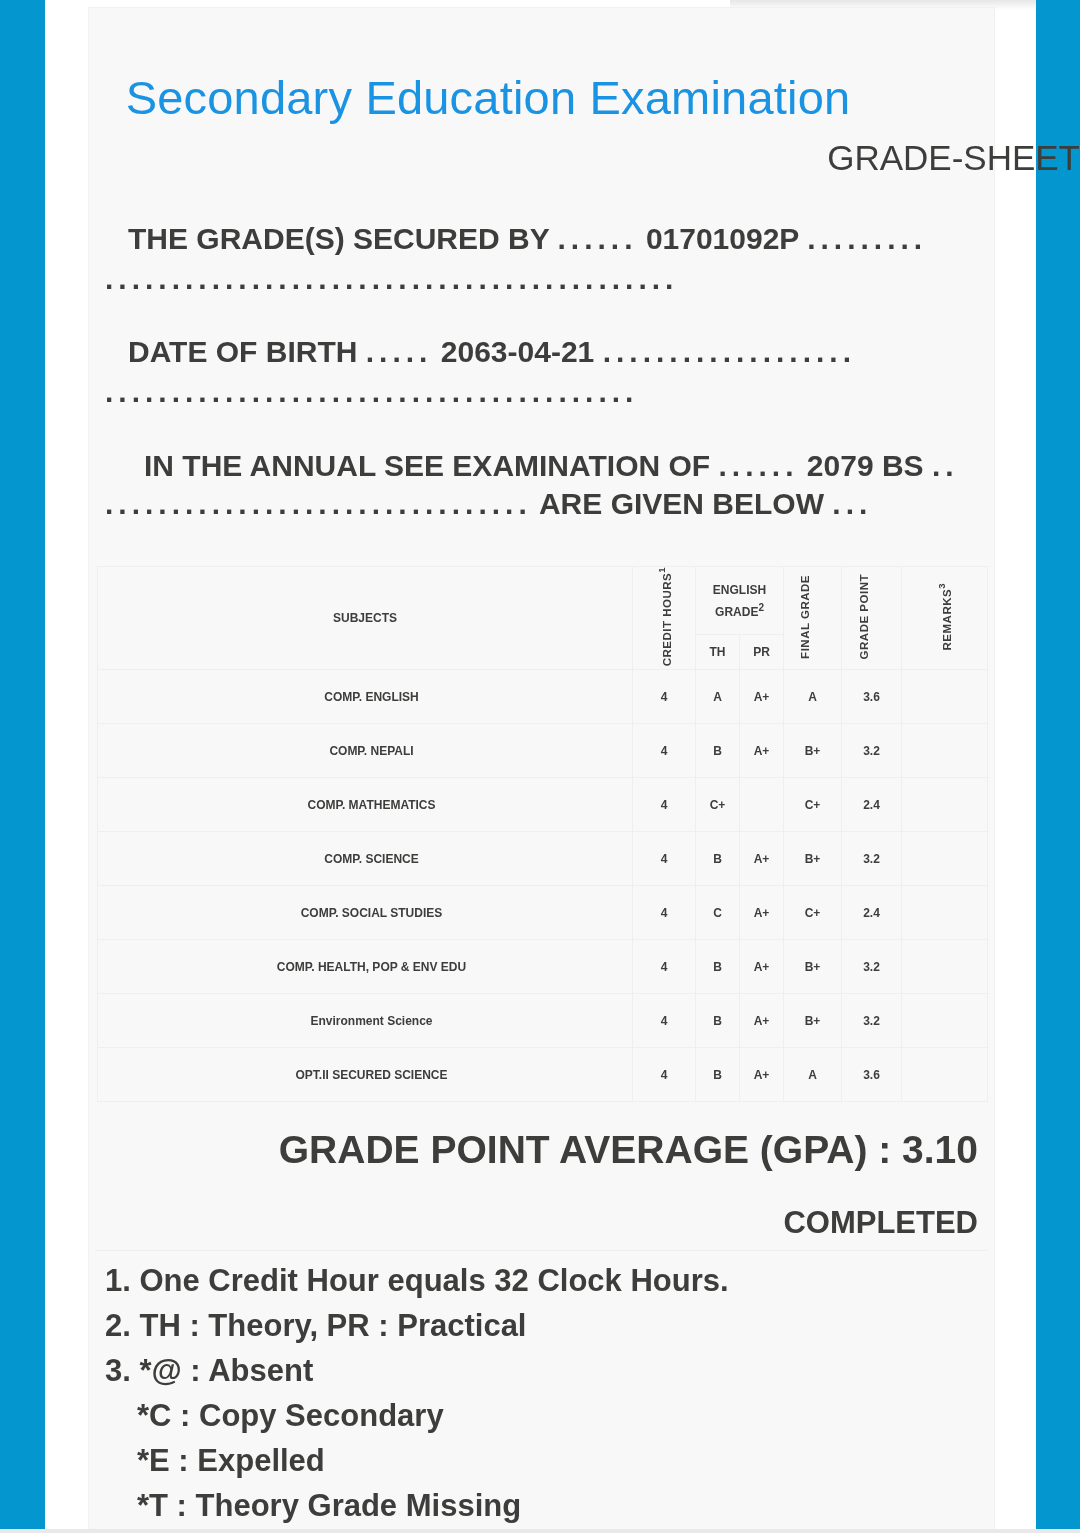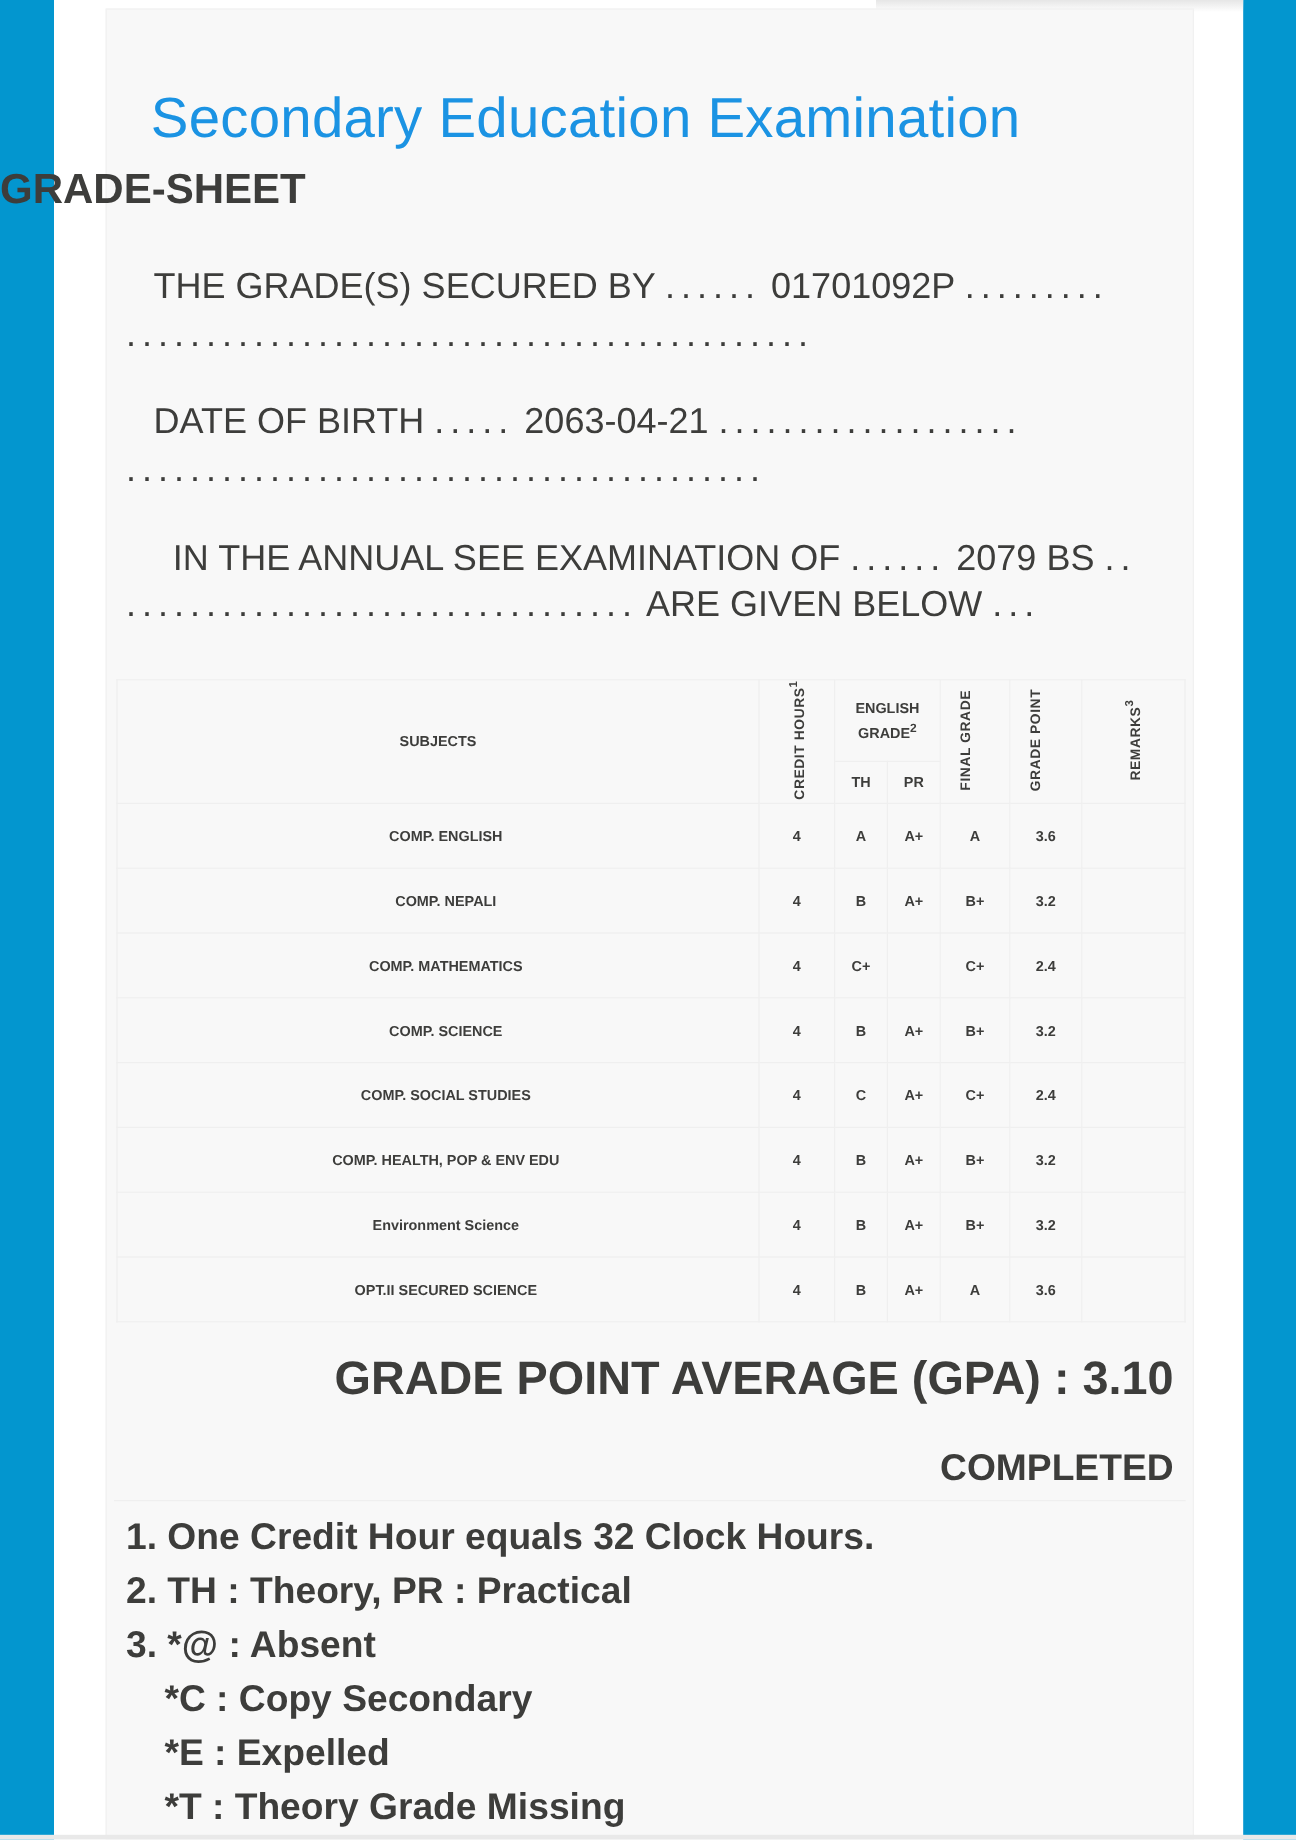--- a/index.html
+++ b/index.html
@@ -20,24 +20,24 @@
     position: absolute; left: 88px; top: 7px; width: 907px; height: 1526px;
     background: #f8f8f8; border: 1px solid #f1f1f1; box-sizing: border-box;
   }
   .title {
     position: absolute; left: 0; width: 976px; top: 70px;
     text-align: center; color: #1b93e3; font-size: 47px; font-weight: normal;
     letter-spacing: 0.2px;
   }
   .subtitle {
     position: absolute; left: 0; width: 1080px; top: 138px;
-    text-align: left; color: #3d3d3b; font-size: 35px; font-weight: bold;
+    text-align: right; color: #3d3d3b; font-size: 35px; font-weight: normal;
   }
   .line {
-    position: absolute; color: #3d3d3b; font-size: 30px; font-weight: normal;
+    position: absolute; color: #3d3d3b; font-size: 30px; font-weight: bold;
     white-space: nowrap;
   }
   .dots { letter-spacing: 5px; }
   table.grades {
     position: absolute; left: 97px; top: 566px; width: 890px;
     border-collapse: collapse; table-layout: fixed; color: #3d3d3b;
   }
   table.grades td, table.grades th {
     border: 1px solid #efefef; padding: 0; font-size: 12px; font-weight: bold;
     text-align: center;

